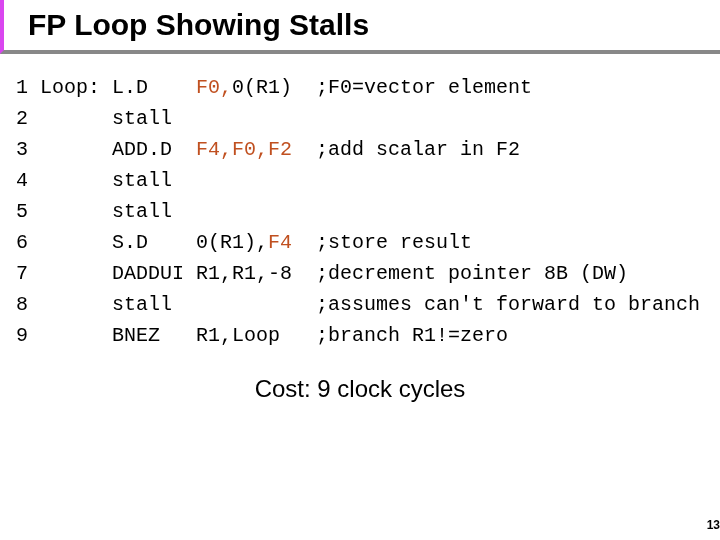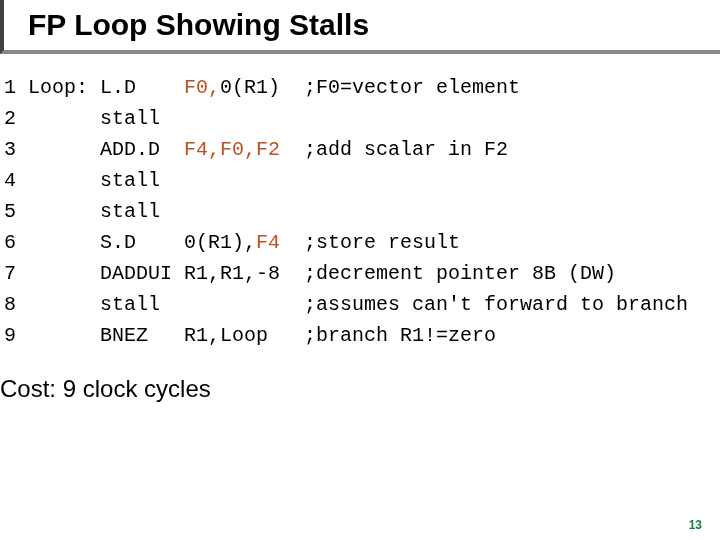--- a/index.html
+++ b/index.html
@@ -5,52 +5,53 @@
   * { margin: 0; padding: 0; box-sizing: border-box; }
   body {
     width: 720px;
     height: 540px;
     background: #ffffff;
     font-family: Arial, Helvetica, sans-serif;
     position: relative;
     overflow: hidden;
   }
   .title-bar {
-    border-left: 4px solid #404040;
+    border-left: 4px solid #d946ef;
     border-bottom: 4px solid #888;
     padding: 8px 0 8px 24px;
     margin: 0 0 18px 0;
   }
   .title-bar h1 {
     font-size: 30px;
     font-weight: bold;
     color: #000;
   }
   .code-block {
     font-family: "Courier New", Courier, monospace;
     font-size: 20px;
     line-height: 1.55;
-    padding-left: 4px;
+    padding-left: 16px;
     white-space: pre;
     color: #000;
   }
   .code-block .reg { color: #c05020; }
   .summary {
+    text-align: center;
     font-size: 24px;
     line-height: 1.35;
     margin-top: 22px;
     color: #000;
   }
   .page-num {
     position: absolute;
-    right: 18px;
+    right: 0;
     bottom: 8px;
     font-size: 12px;
     font-weight: bold;
-    color: #15803d;
+    color: #000000;
   }
 </style>
 </head>
 <body>
 
 <div class="title-bar">
   <h1>FP Loop Showing Stalls</h1>
 </div>
 
 <div class="code-block" id="code-block"><div>1 Loop: L.D    <span><span class="reg">F0,</span>0(R1)  </span>;F0=vector element</div><div>2       stall  <span>          </span></div><div>3       ADD.D  <span><span class="reg">F4,F0,F2</span>  </span>;add scalar in F2</div><div>4       stall  <span>          </span></div><div>5       stall  <span>          </span></div><div>6       S.D    <span>0(R1),<span class="reg">F4</span>  </span>;store result</div><div>7       DADDUI <span>R1,R1,-8  </span>;decrement pointer 8B (DW)</div><div>8       stall  <span>          </span>;assumes can't forward to branch</div><div>9       BNEZ   <span>R1,Loop   </span>;branch R1!=zero</div></div>

